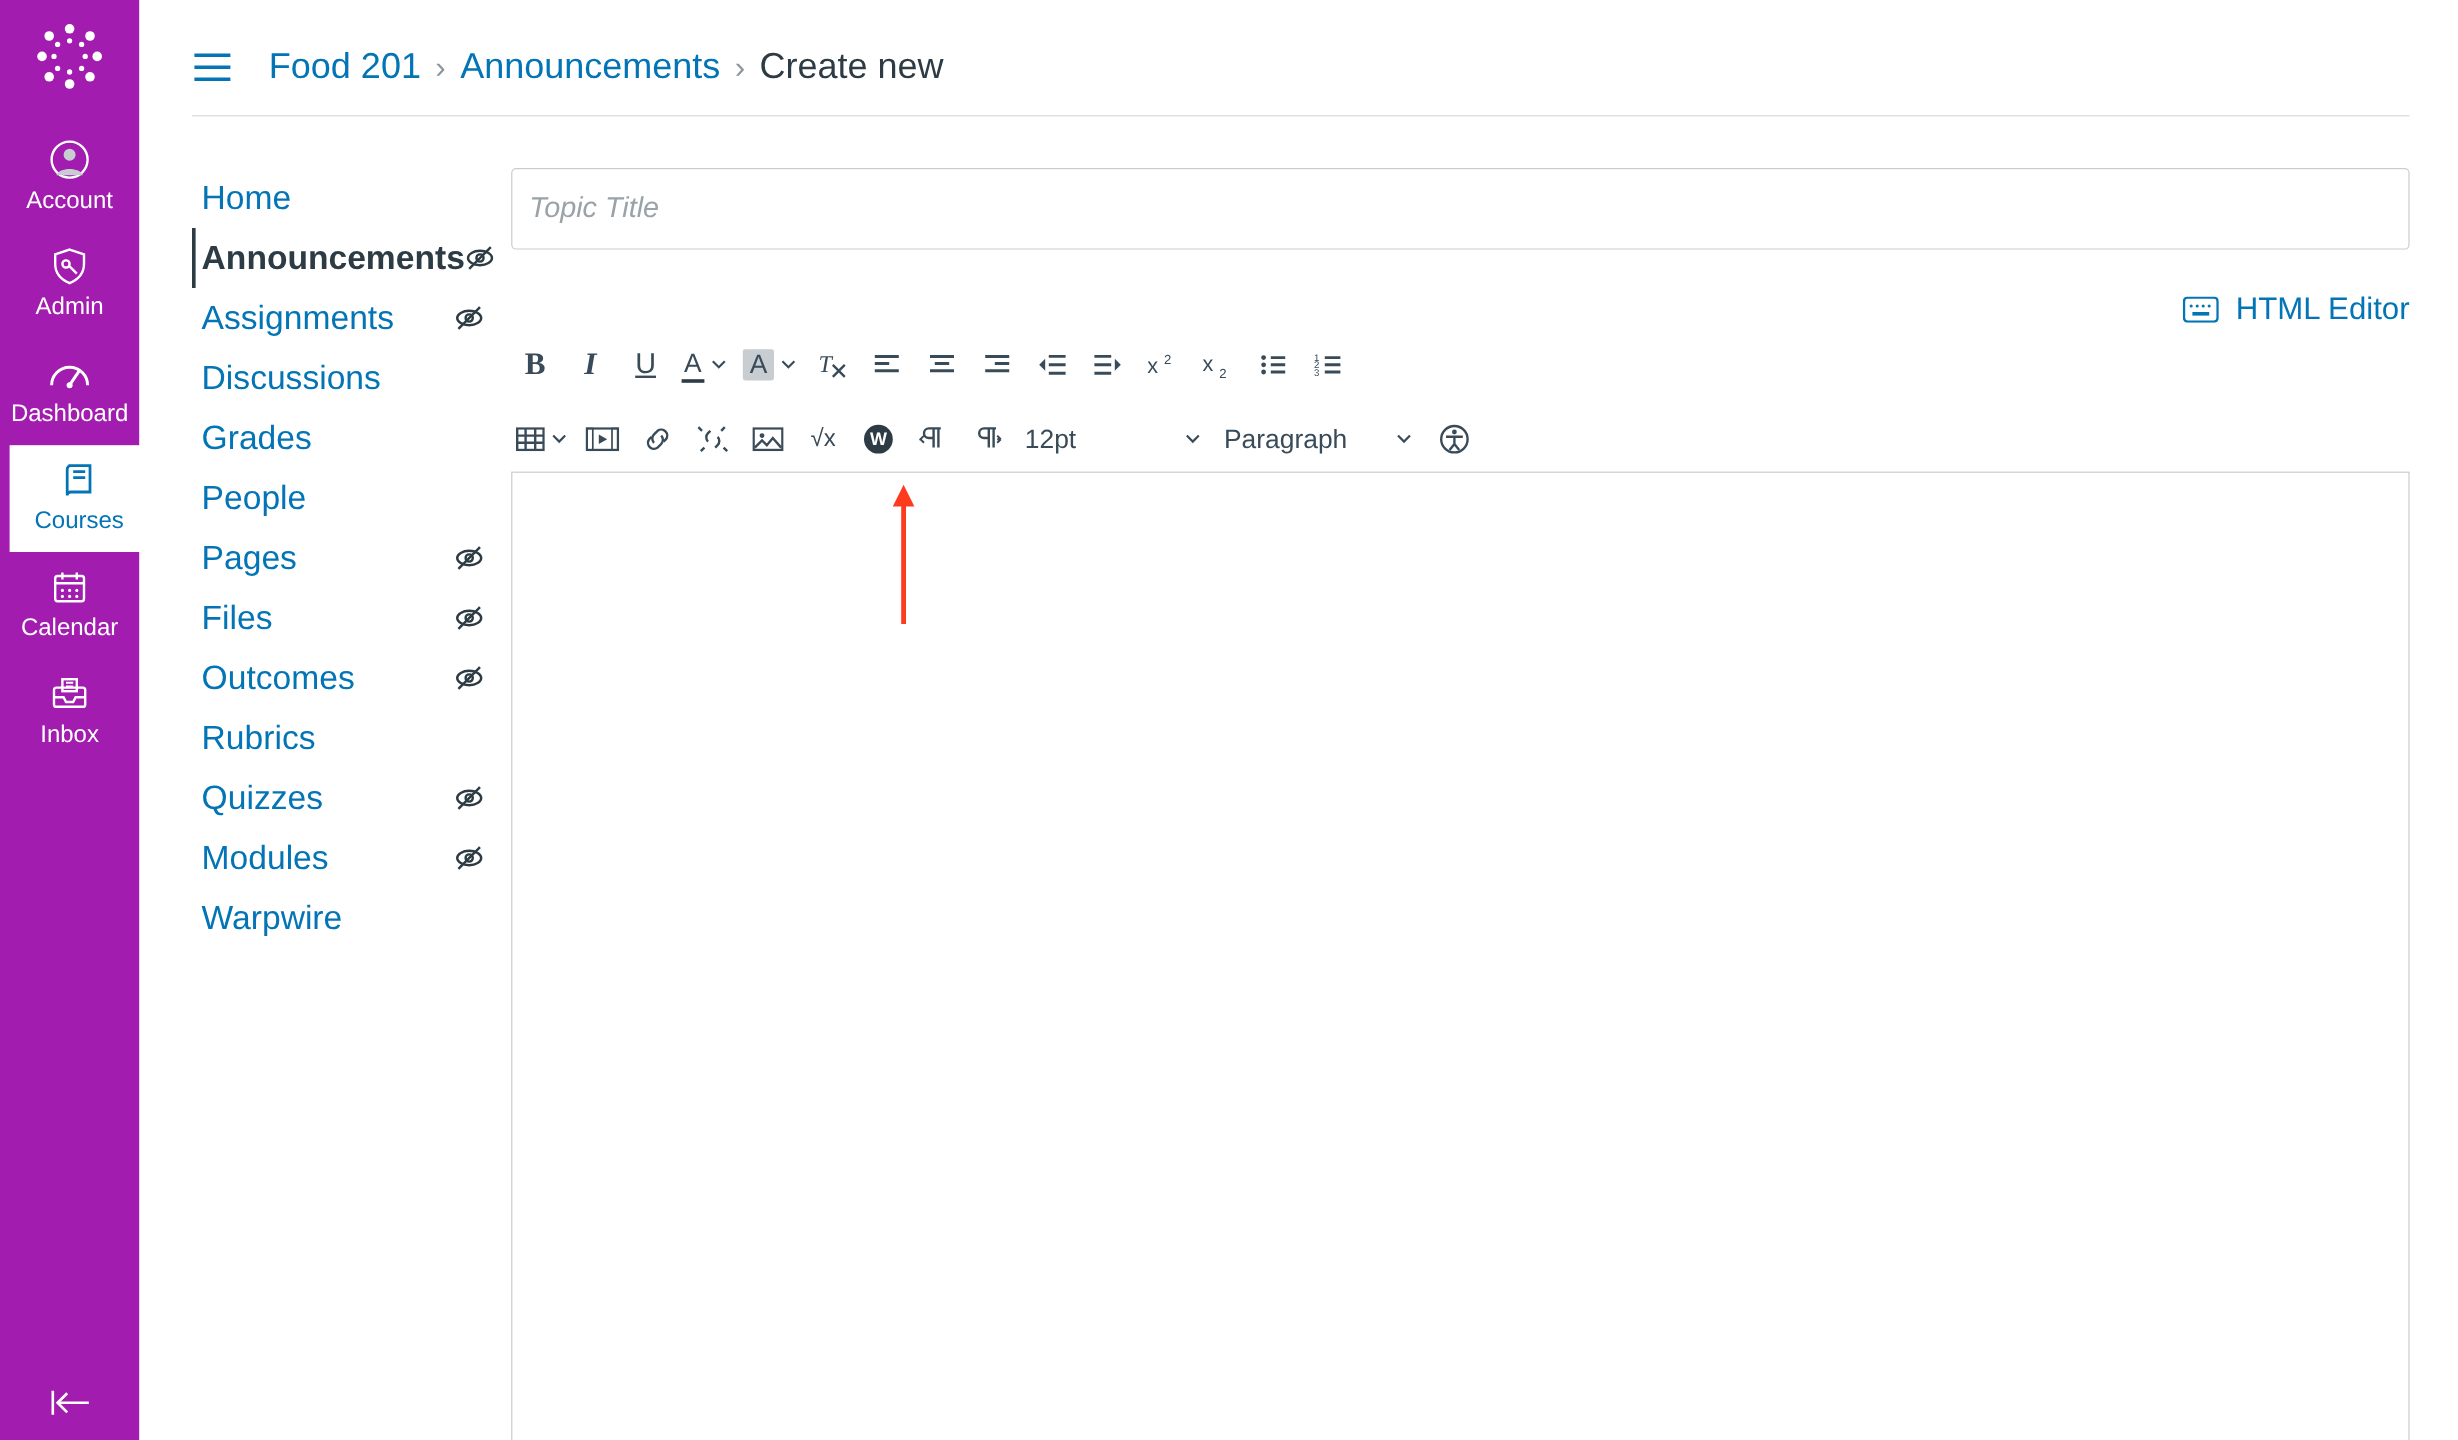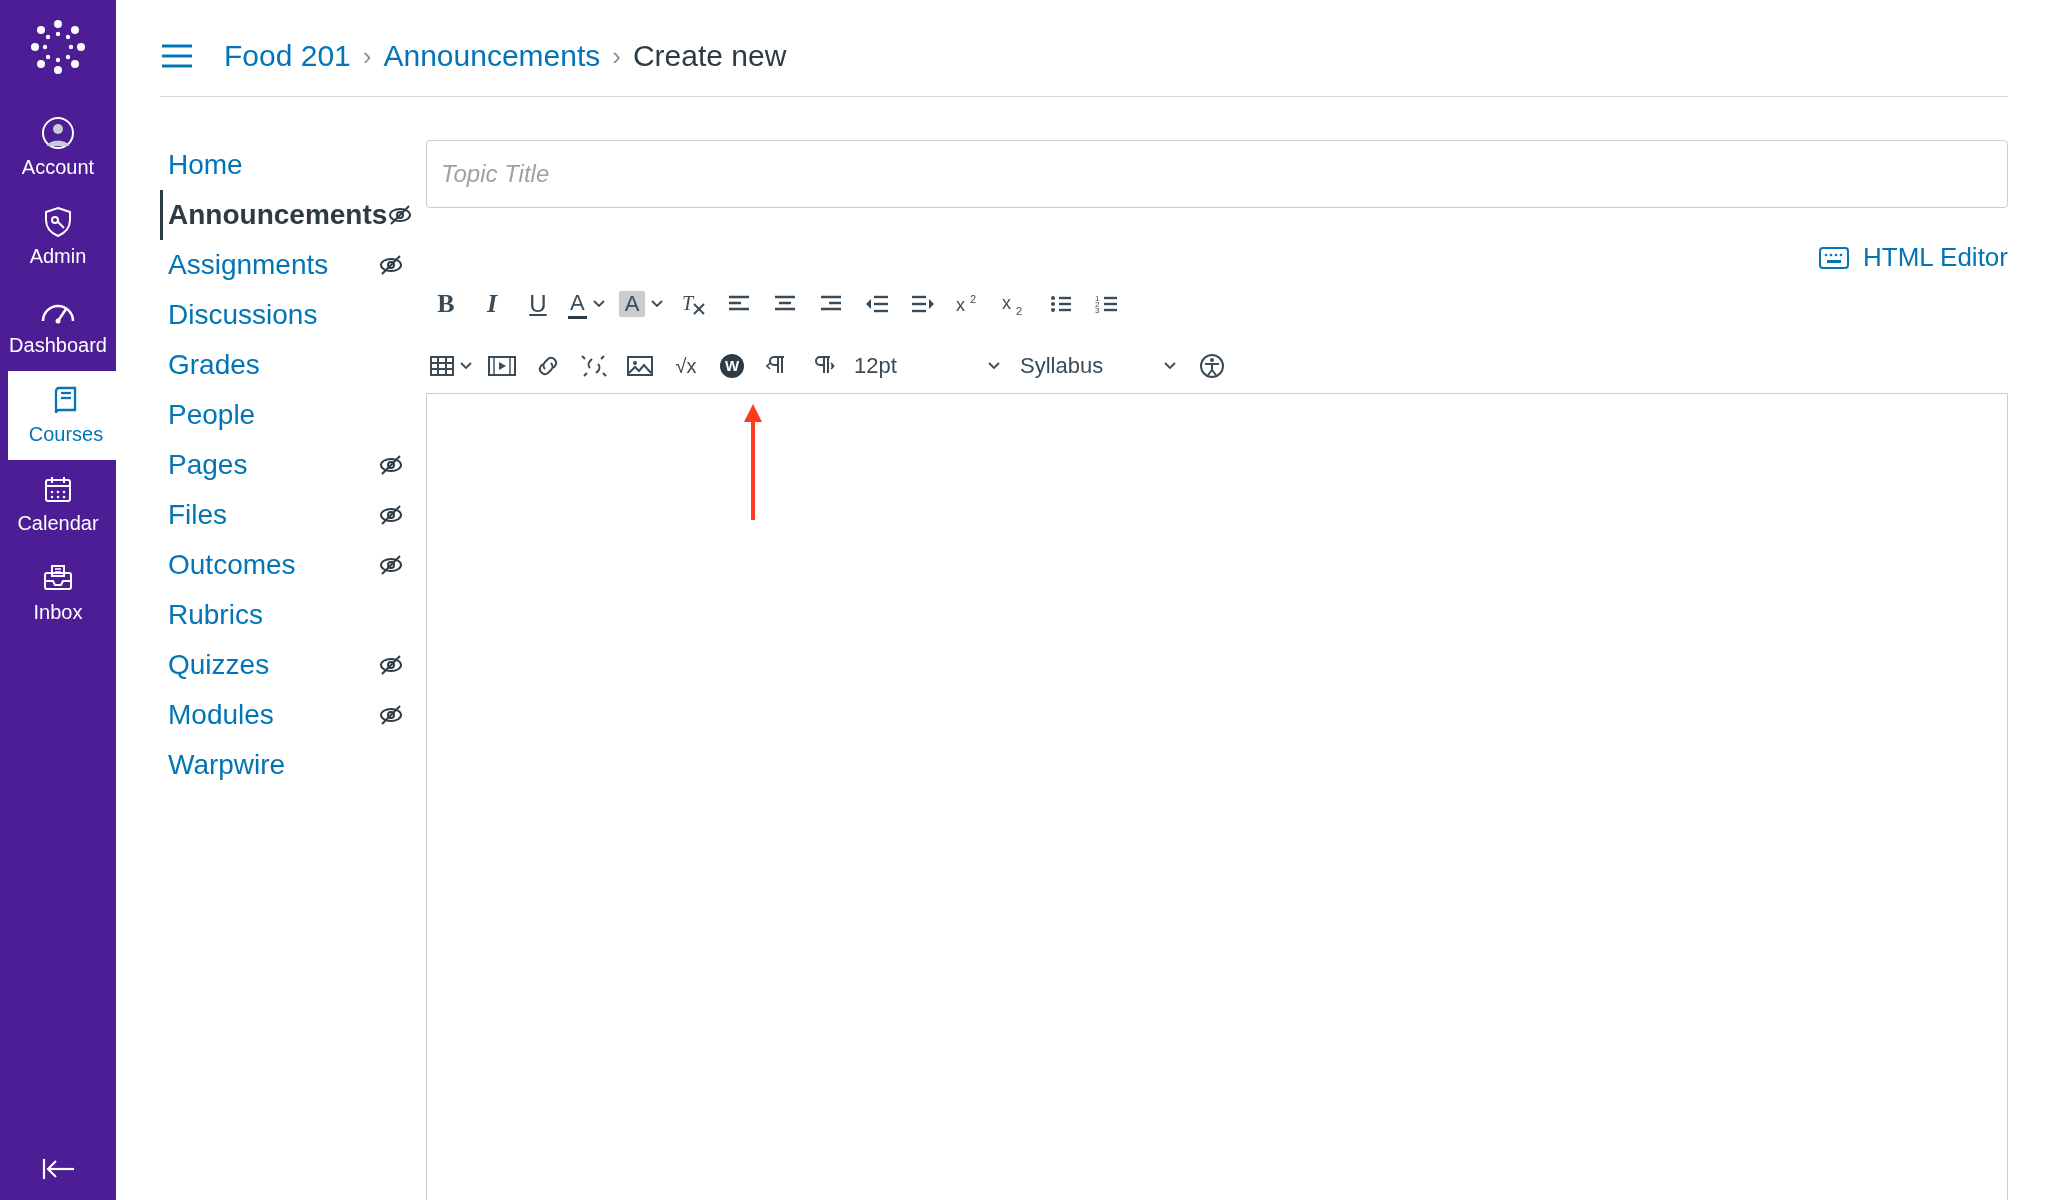--- a/index.html
+++ b/index.html
@@ -12,21 +12,21 @@
   overflow: hidden;
   background: #fff;
 }
 
 
 .global-nav {
   position: absolute;
   left: 0; top: 0;
   width: 116px;
   height: 1200px;
-  background: #4c1d95;
+  background: #a21caf;
   display: flex;
   flex-direction: column;
   align-items: center;
   padding-top: 18px;
   color: #fff;
 }
 .global-nav .logo {
   width: 58px; height: 58px;
   margin-bottom: 28px;
 }
@@ -638,21 +638,21 @@
     <span class="tb-select font">
       <span>12pt</span>
       <span class="caret">
           <svg class="caret-svg" viewBox="0 0 12 8">
             <path d="M1 1l5 5 5-5" fill="none" stroke="#394b58" stroke-width="1.8"></path>
           </svg>
         </span>
     </span>
 
     <span class="tb-select para">
-      <span>Syllabus</span>
+      <span>Paragraph</span>
       <span class="caret">
           <svg class="caret-svg" viewBox="0 0 12 8">
             <path d="M1 1l5 5 5-5" fill="none" stroke="#394b58" stroke-width="1.8"></path>
           </svg>
         </span>
     </span>
 
     <span class="tb-btn">
         <svg width="26" height="26" viewBox="0 0 26 26">
           <circle cx="13" cy="13" r="11" fill="none" stroke="#394b58" stroke-width="2"></circle>

